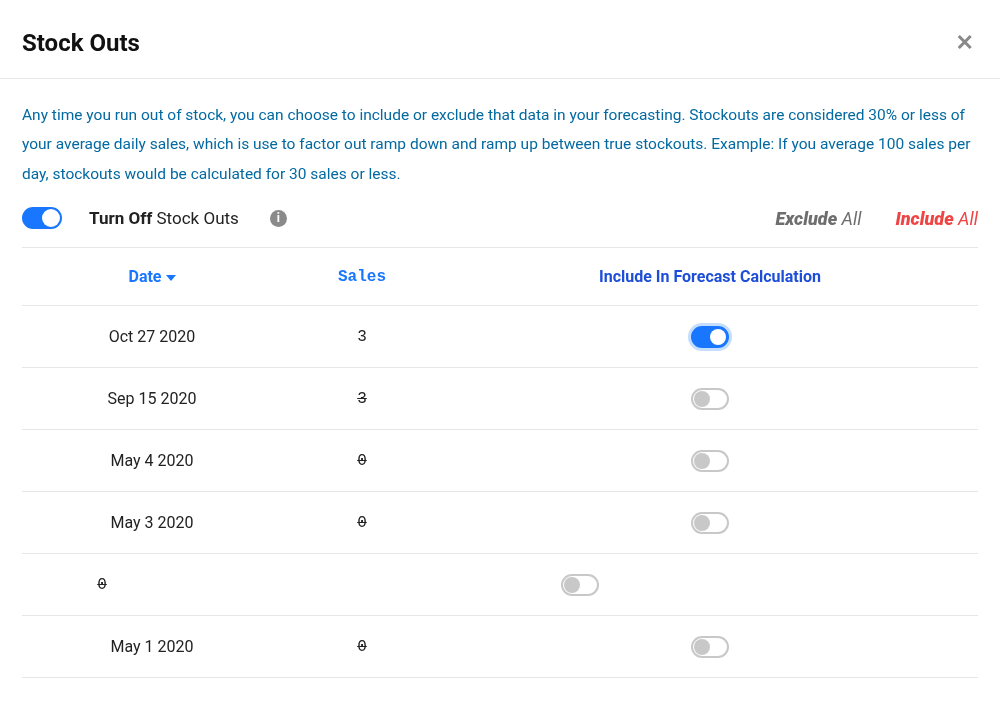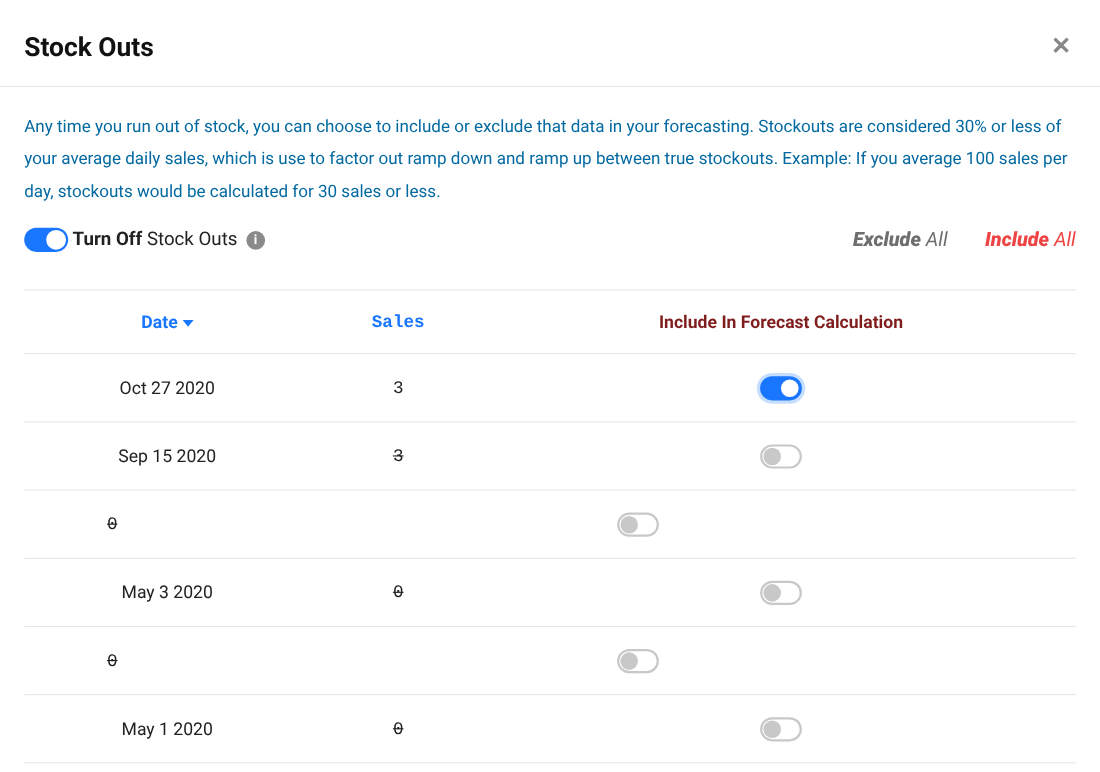--- a/index.html
+++ b/index.html
@@ -40,21 +40,21 @@
     color: #0369a1;
   }
   .control-bar {
     display: flex;
     align-items: center;
     padding: 4px 22px 18px 22px;
   }
   .control-left {
     display: flex;
     align-items: center;
-    gap: 4px;
+    gap: 27px;
   }
   .toggle-lg {
     position: relative;
     width: 40px;
     height: 22px;
     border-radius: 11px;
     background: #bdbdbd;
     cursor: pointer;
     flex: 0 0 auto;
   }
@@ -88,21 +88,21 @@
     margin-left: auto;
     display: flex;
     gap: 34px;
     font-size: 18px;
     font-style: italic;
   }
   .exclude-all { color: #6e6e6e; font-weight: 700; cursor: pointer; }
   .exclude-all span, .include-all span { font-weight: 400; }
   .include-all { color: #ef4444; font-weight: 700; cursor: pointer; }
   .table {
-    margin: 16px 22px;
+    margin: 0 22px;
     border-top: 1px solid #e6e6e6;
   }
   .thead, .trow {
     display: flex;
     align-items: center;
     border-bottom: 1px solid #e6e6e6;
   }
   .thead { height: 58px; font-weight: 700; font-size: 16px; }
   .trow  { height: 62px; font-size: 16px; }
   .col-date { width: 260px; text-align: center; }
@@ -178,34 +178,35 @@
       </div>
     </div>
   </div>
 
   <div class="table">
     <div class="thead">
       <div class="col-date">
         <span>Date</span><span class="sort-caret"></span>
       </div>
       <div class="col-sales">Sales</div>
-      <div class="col-include" style="color:#7f1d1d">Include In Forecast Calculation</div>
+      <div class="col-include" style="color:#1d4ed8">Include In Forecast Calculation</div>
     </div>
     <div id="tbody">
         <div class="trow">
           <div class="col-date">Oct 27 2020</div>
           <div class="col-sales">3</div>
           <div class="col-include"><span class="toggle-wrap"><span class="toggle-sm on"><span class="knob"></span></span></span></div>
         </div>
         <div class="trow">
           <div class="col-date">Sep 15 2020</div>
           <div class="col-sales sales-struck">3</div>
           <div class="col-include"><span class="toggle-wrap"><span class="toggle-sm"><span class="knob"></span></span></span></div>
         </div>
         <div class="trow">
+          <div class="col-date">May 4 2020</div>
           <div class="col-sales sales-struck">0</div>
           <div class="col-include"><span class="toggle-wrap"><span class="toggle-sm"><span class="knob"></span></span></span></div>
         </div>
         <div class="trow">
           <div class="col-date">May 3 2020</div>
           <div class="col-sales sales-struck">0</div>
           <div class="col-include"><span class="toggle-wrap"><span class="toggle-sm"><span class="knob"></span></span></span></div>
         </div>
         <div class="trow">
           <div class="col-sales sales-struck">0</div>

